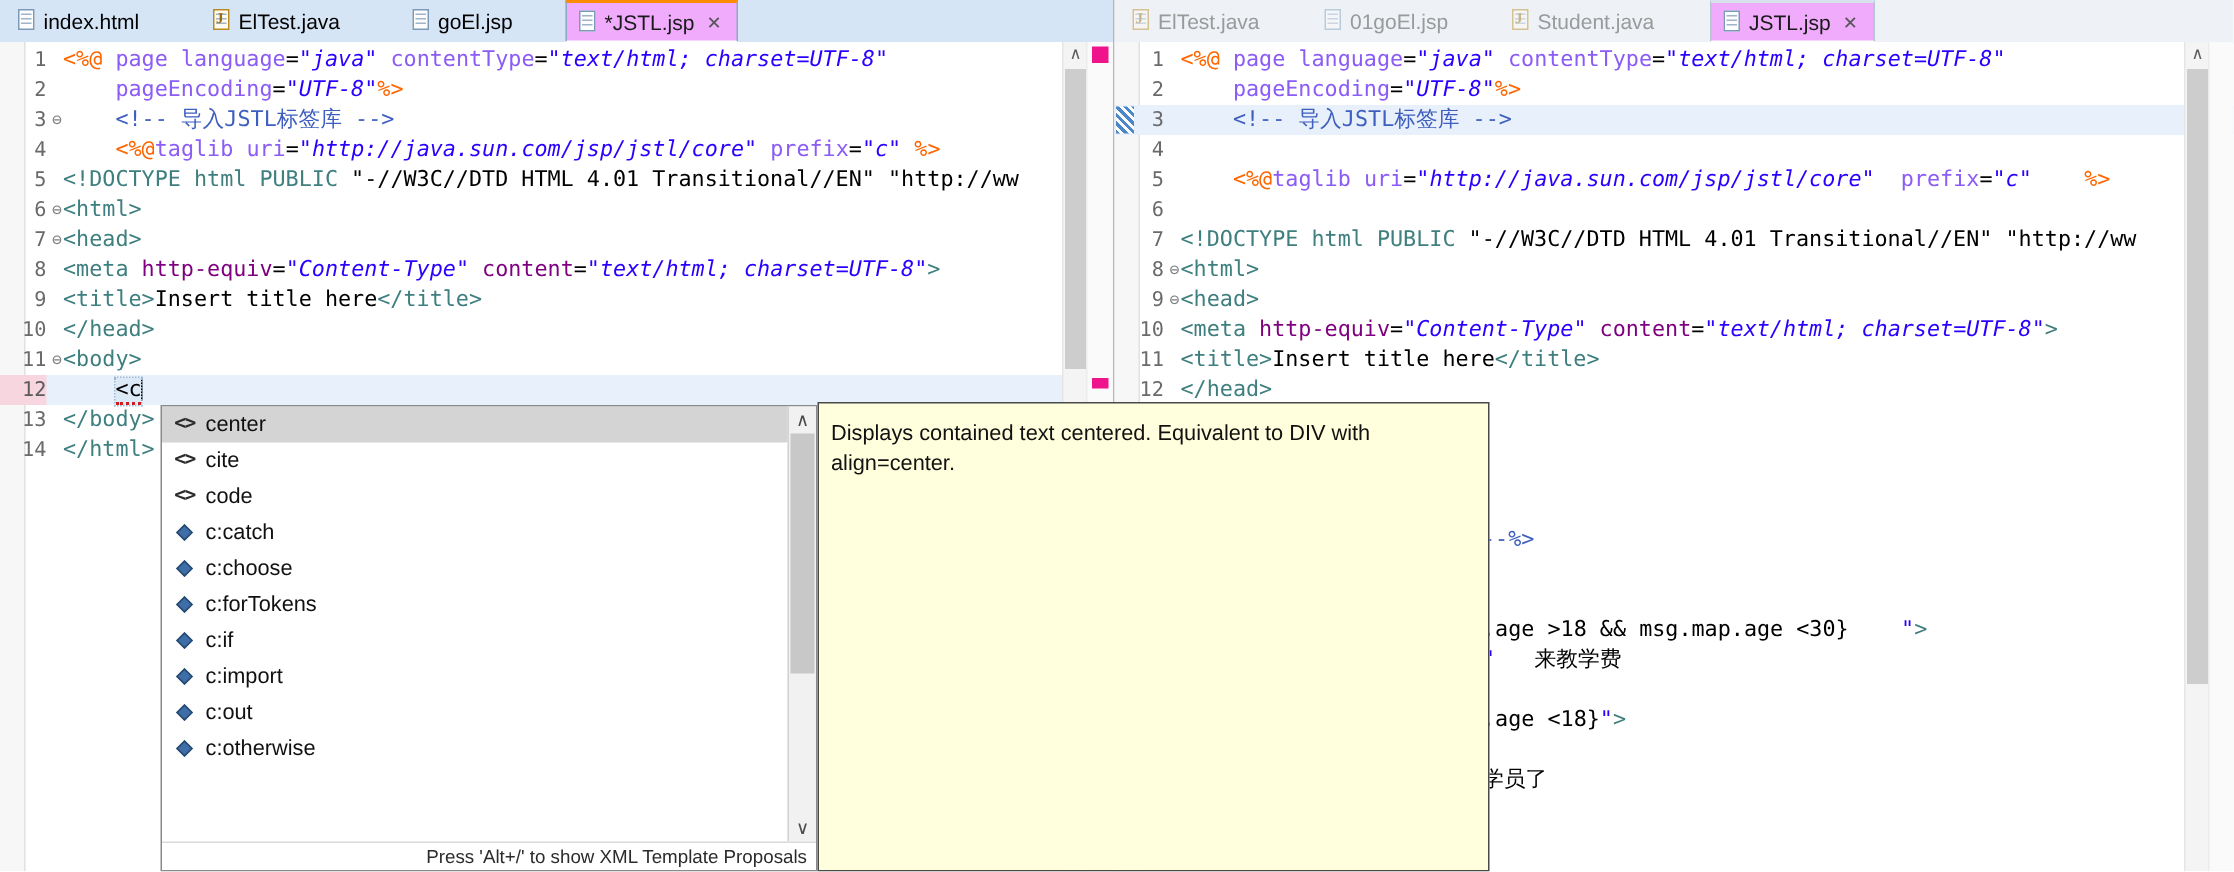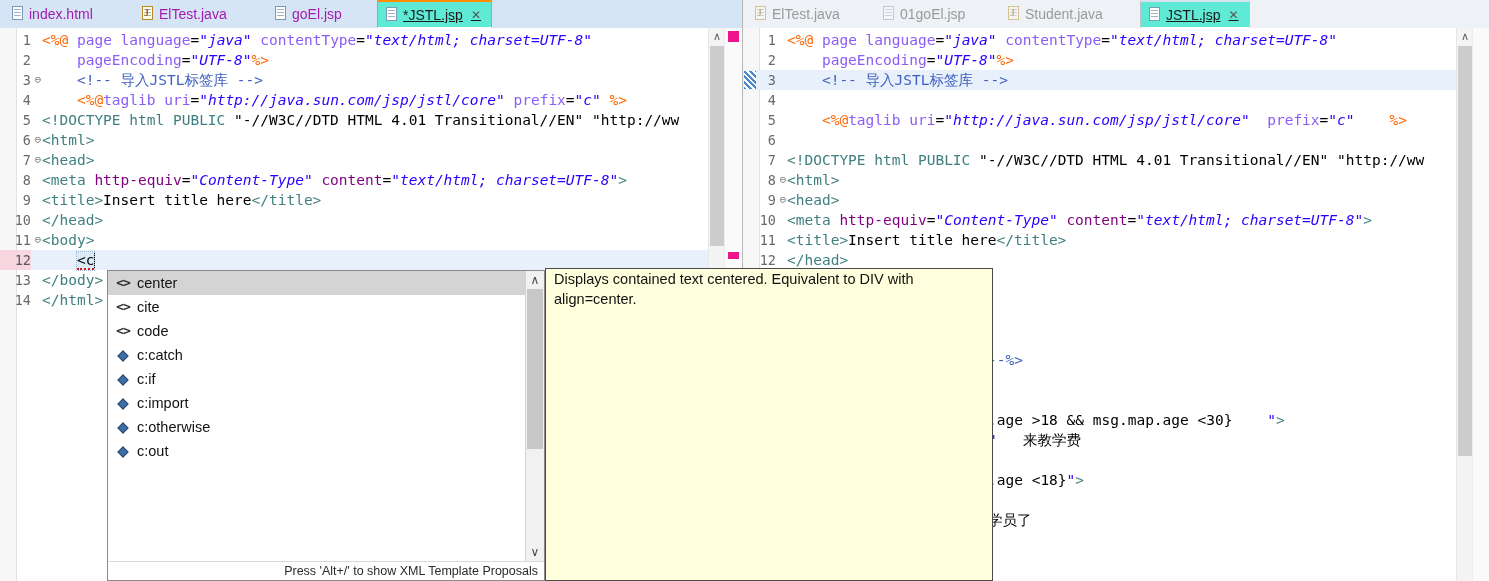--- a/index.html
+++ b/index.html
@@ -20,28 +20,27 @@
   
   .tabbar{position:relative;height:28px;background:#d6e5f5;border-bottom:1px solid #8ea9c4;}
   .pane-right .tabbar{background:#eef2f6;border-bottom:1px solid #c0c8d0;}
   .tab{
     position:absolute;top:0;height:27px;
     display:flex;align-items:center;gap:5px;
     padding:0 10px 0 8px;
     font-size:14px;color:#1a1a1a;white-space:nowrap;
     box-sizing:border-box;
   }
-  .tab.inactive{color:#a21caf;}
+  .tab.inactive{color:#000000;}
   .pane-right .tab.inactive{color:#9a9a9a;}
   .tab.active{
-    background:#5eead4;
+    background:#f0abfc;
     border:1px solid #8ea9c4;border-bottom:1px solid #ffffff;
     border-top:2px solid #ff8c00;
     height:28px;
-    text-decoration:underline;
   }
   .pane-right .tab.active{border-color:#b8c4d0;border-bottom-color:#fff;border-top:2px solid #d8e2ec;align-items:center;}
   .tab .close{font-size:12px;color:#555;margin-left:3px;}
 
   
   .ficon{display:inline-block;width:12px;height:15px;position:relative;flex:0 0 auto;}
   .ficon .sheet{
     position:absolute;left:0;top:0;width:11px;height:14px;
     background:#fdfdfd;border:1px solid #7a9ab8;box-sizing:border-box;
   }
@@ -168,21 +167,21 @@
   .popup .footer{
     position:absolute;left:0;right:0;bottom:0;height:19px;line-height:19px;
     text-align:right;padding-right:6px;font-size:12.5px;color:#2b2b2b;
     background:#ffffff;border-top:1px solid #d9d9d9;box-sizing:border-box;
   }
 
   
   .doctip{
     position:absolute;left:545px;top:268px;width:448px;height:313px;
     background:#ffffdd;border:1px solid #4a4a4a;box-sizing:border-box;
-    padding:0 8px;font-size:14.5px;line-height:20px;color:#111;
+    padding:10px 8px;font-size:14.5px;line-height:20px;color:#111;
   }
 </style>
 </head>
 <body>
 
 <div class="app">
 
   <div class="pane pane-left">
     <div class="tabbar" id="left-tabbar">
         <div class="tab inactive" style="left: 4px;">
@@ -282,33 +281,41 @@
         <div class="prow">
           <span class="ic-html">&lt;&gt;</span>
           <span>code</span>
         </div>
         <div class="prow">
           <span class="ic-diamond"><i></i></span>
           <span>c:catch</span>
         </div>
         <div class="prow">
           <span class="ic-diamond"><i></i></span>
+          <span>c:choose</span>
+        </div>
+        <div class="prow">
+          <span class="ic-diamond"><i></i></span>
+          <span>c:forTokens</span>
+        </div>
+        <div class="prow">
+          <span class="ic-diamond"><i></i></span>
           <span>c:if</span>
         </div>
         <div class="prow">
           <span class="ic-diamond"><i></i></span>
           <span>c:import</span>
         </div>
         <div class="prow">
           <span class="ic-diamond"><i></i></span>
+          <span>c:out</span>
+        </div>
+        <div class="prow">
+          <span class="ic-diamond"><i></i></span>
           <span>c:otherwise</span>
-        </div>
-        <div class="prow">
-          <span class="ic-diamond"><i></i></span>
-          <span>c:out</span>
         </div>
       </div>
     <div class="pscroll">
       <div class="up">∧</div>
       <div class="thumb"></div>
       <div class="down">∨</div>
     </div>
     <div class="footer">Press 'Alt+/' to show XML Template Proposals</div>
   </div>
 

